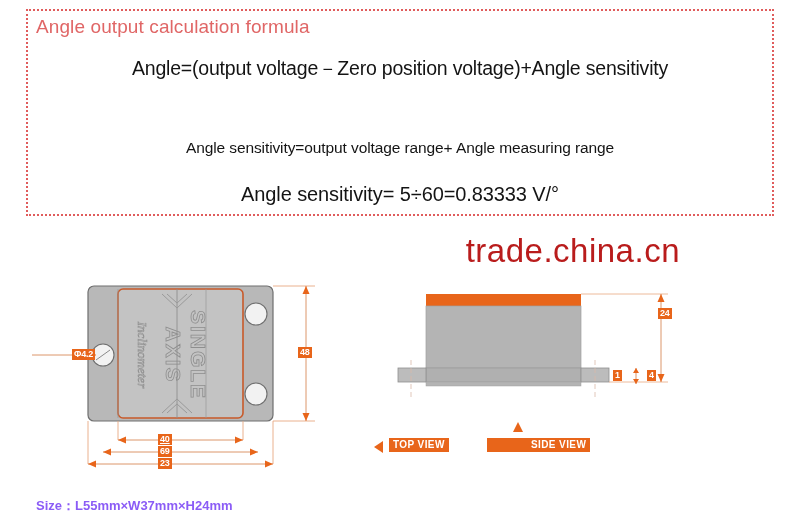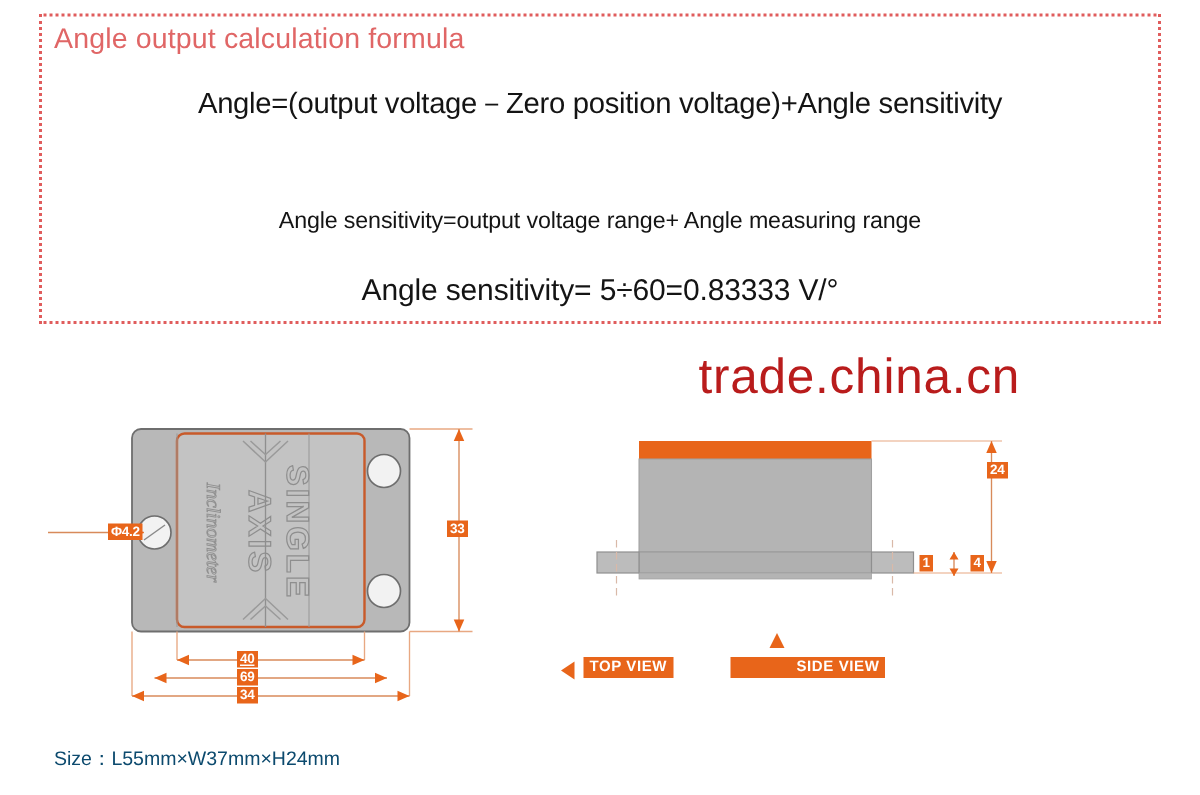--- a/index.html
+++ b/index.html
@@ -98,23 +98,24 @@
     white-space: nowrap;
     letter-spacing: 0.4px;
     text-align: center;
   }
 
   #size-caption {
     position: absolute;
     left: 36px;
     top: 225px;
     font-size: 13px;
-    color: #0c4a6e;
-    font-family: "Liberation Sans", sans-serif;
-    white-space: nowrap;
+    color: #8b5cf6;
+    font-family: "Liberation Sans", sans-serif;
+    white-space: nowrap;
+    font-weight: bold;
   }
 
   svg { display: block; }
 </style>
 </head>
 <body>
 
 <div id="formula-panel">
   <div id="formula-title">Angle output calculation formula</div>
 
@@ -182,24 +183,24 @@
     <line x1="93" y1="180" x2="248" y2="180" stroke="#d88a5a" stroke-width="0.9"></line>
     <polygon points="93,180 101,176.5 101,183.5" fill="#e8651a"></polygon>
     <polygon points="248,180 240,176.5 240,183.5" fill="#e8651a"></polygon>
 
     <line x1="78" y1="192" x2="263" y2="192" stroke="#d88a5a" stroke-width="0.9"></line>
     <polygon points="78,192 86,188.5 86,195.5" fill="#e8651a"></polygon>
     <polygon points="263,192 255,188.5 255,195.5" fill="#e8651a"></polygon>
   </svg>
 
   <span class="dim-chip" style="left:28px; top:77px;margin-left:44px;">Φ4.2</span>
-  <span class="dim-chip" style="left:298px; top:75px;">33</span>
+  <span class="dim-chip" style="left:298px; top:75px;">48</span>
   <span class="dim-chip" style="left:158px; top:162px;text-decoration:underline;">40</span>
   <span class="dim-chip" style="left:158px; top:174px;">69</span>
-  <span class="dim-chip" style="left:158px; top:186px;">34</span>
+  <span class="dim-chip" style="left:158px; top:186px;">23</span>
 
   <svg width="330" height="190" viewBox="0 0 330 190" style="position:absolute;left:378px;top:0;">
 
     <rect x="48" y="22" width="155" height="12" fill="#e8651a"></rect>
 
     <rect x="48" y="34" width="155" height="62" fill="#b4b4b4" stroke="#a0a0a0" stroke-width="0.7"></rect>
 
     <rect x="48" y="96" width="155" height="14" fill="#b0b0b0" stroke="#9a9a9a" stroke-width="0.7"></rect>
 
     <rect x="20" y="96" width="28" height="14" fill="#bcbcbc" stroke="#8f8f8f" stroke-width="0.8"></rect>

